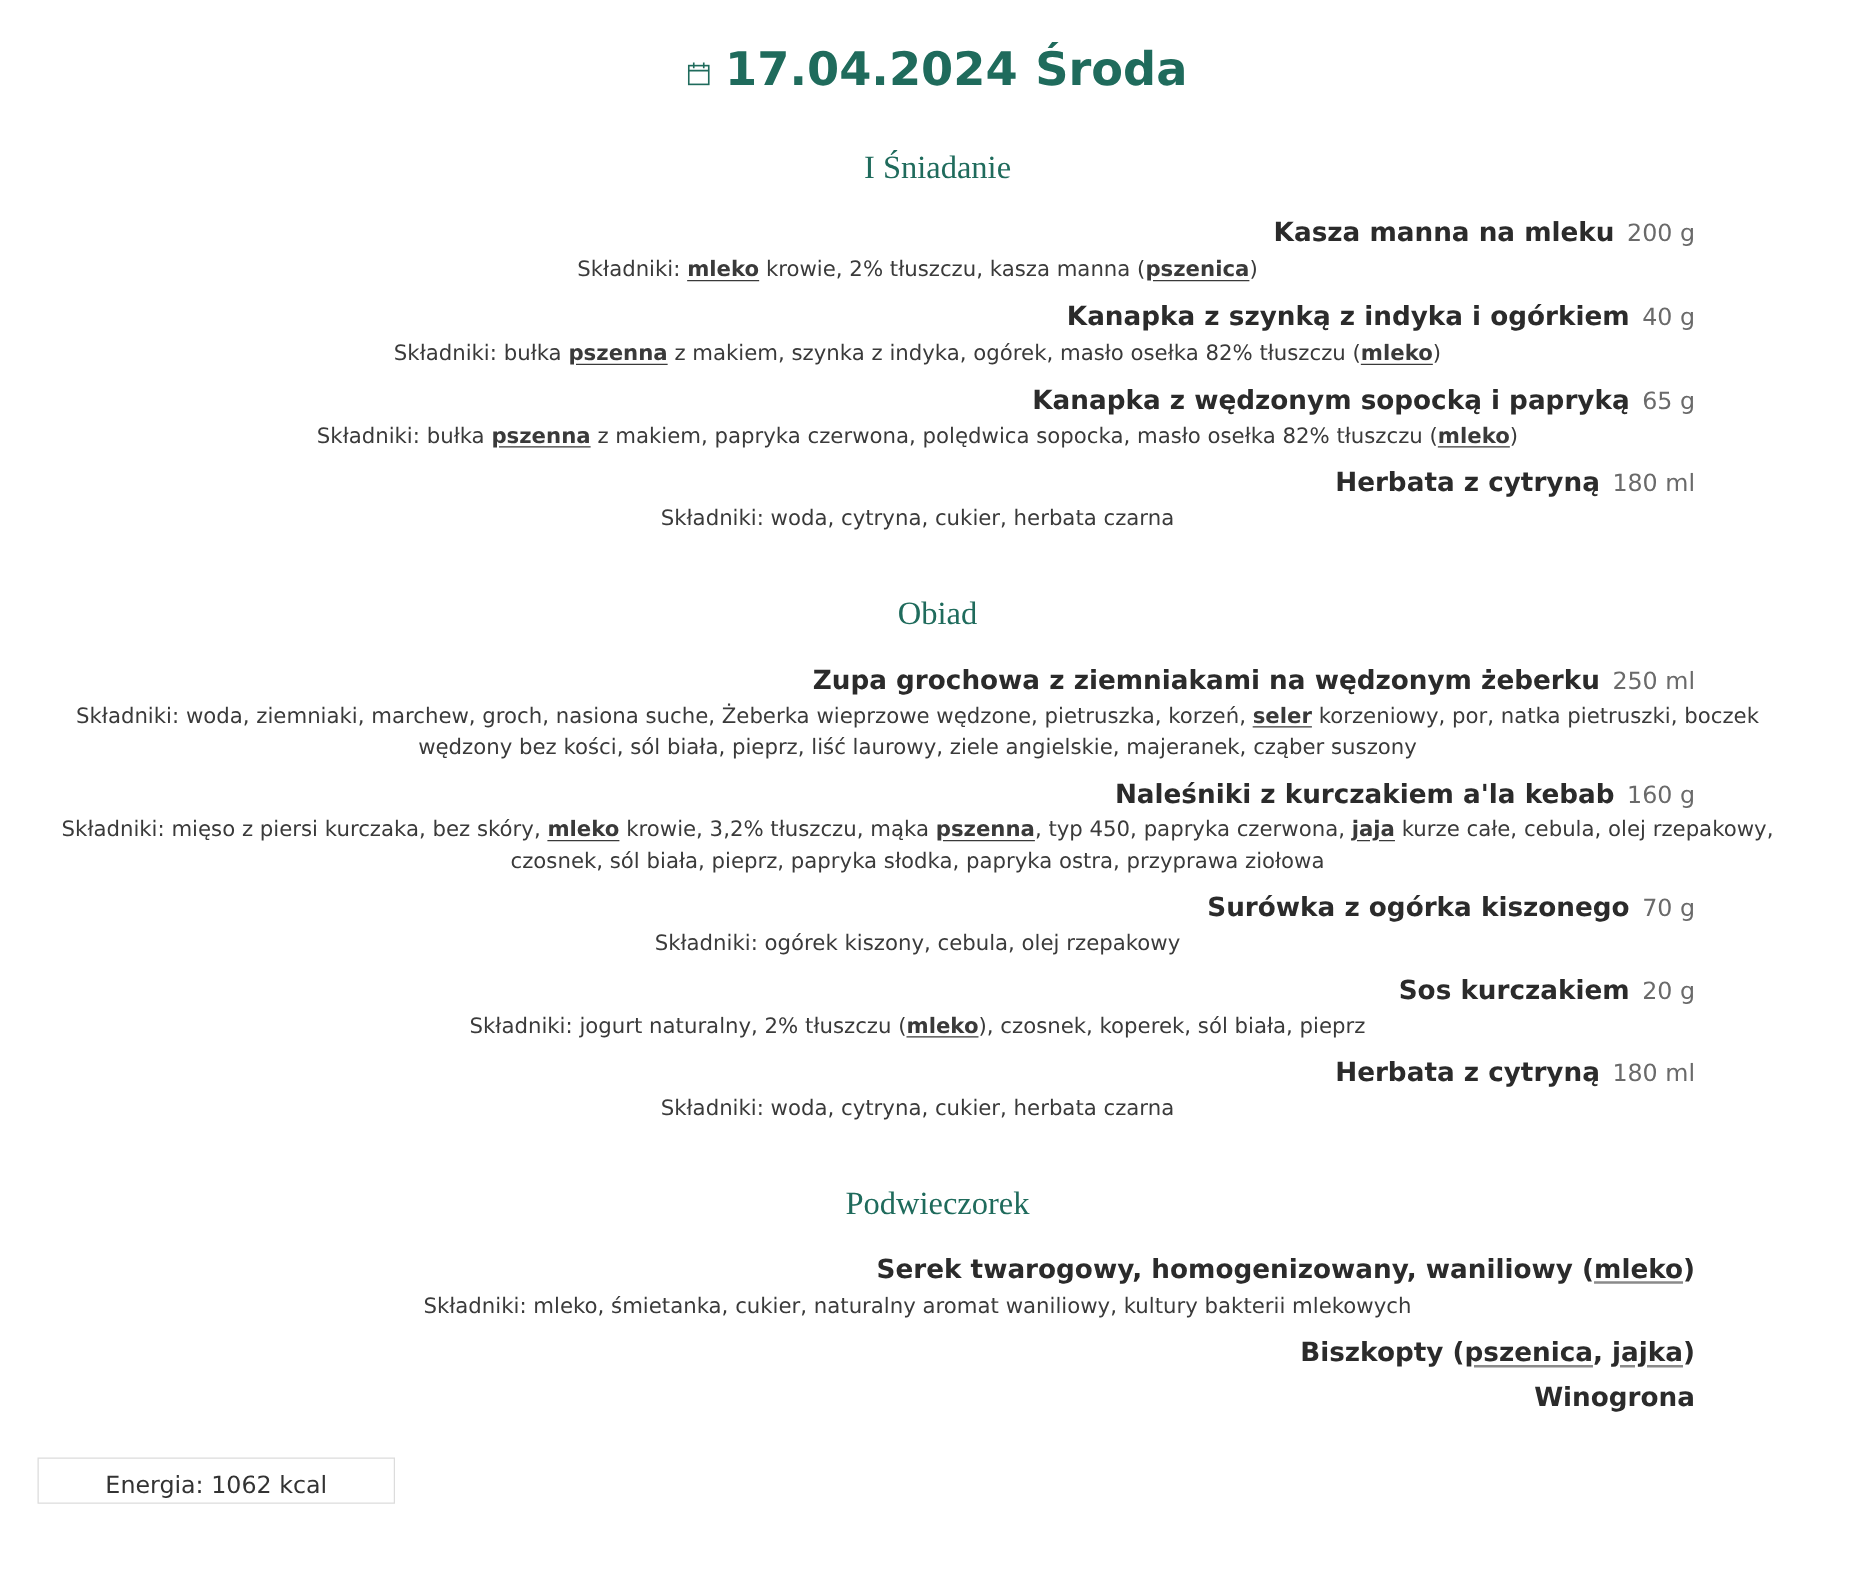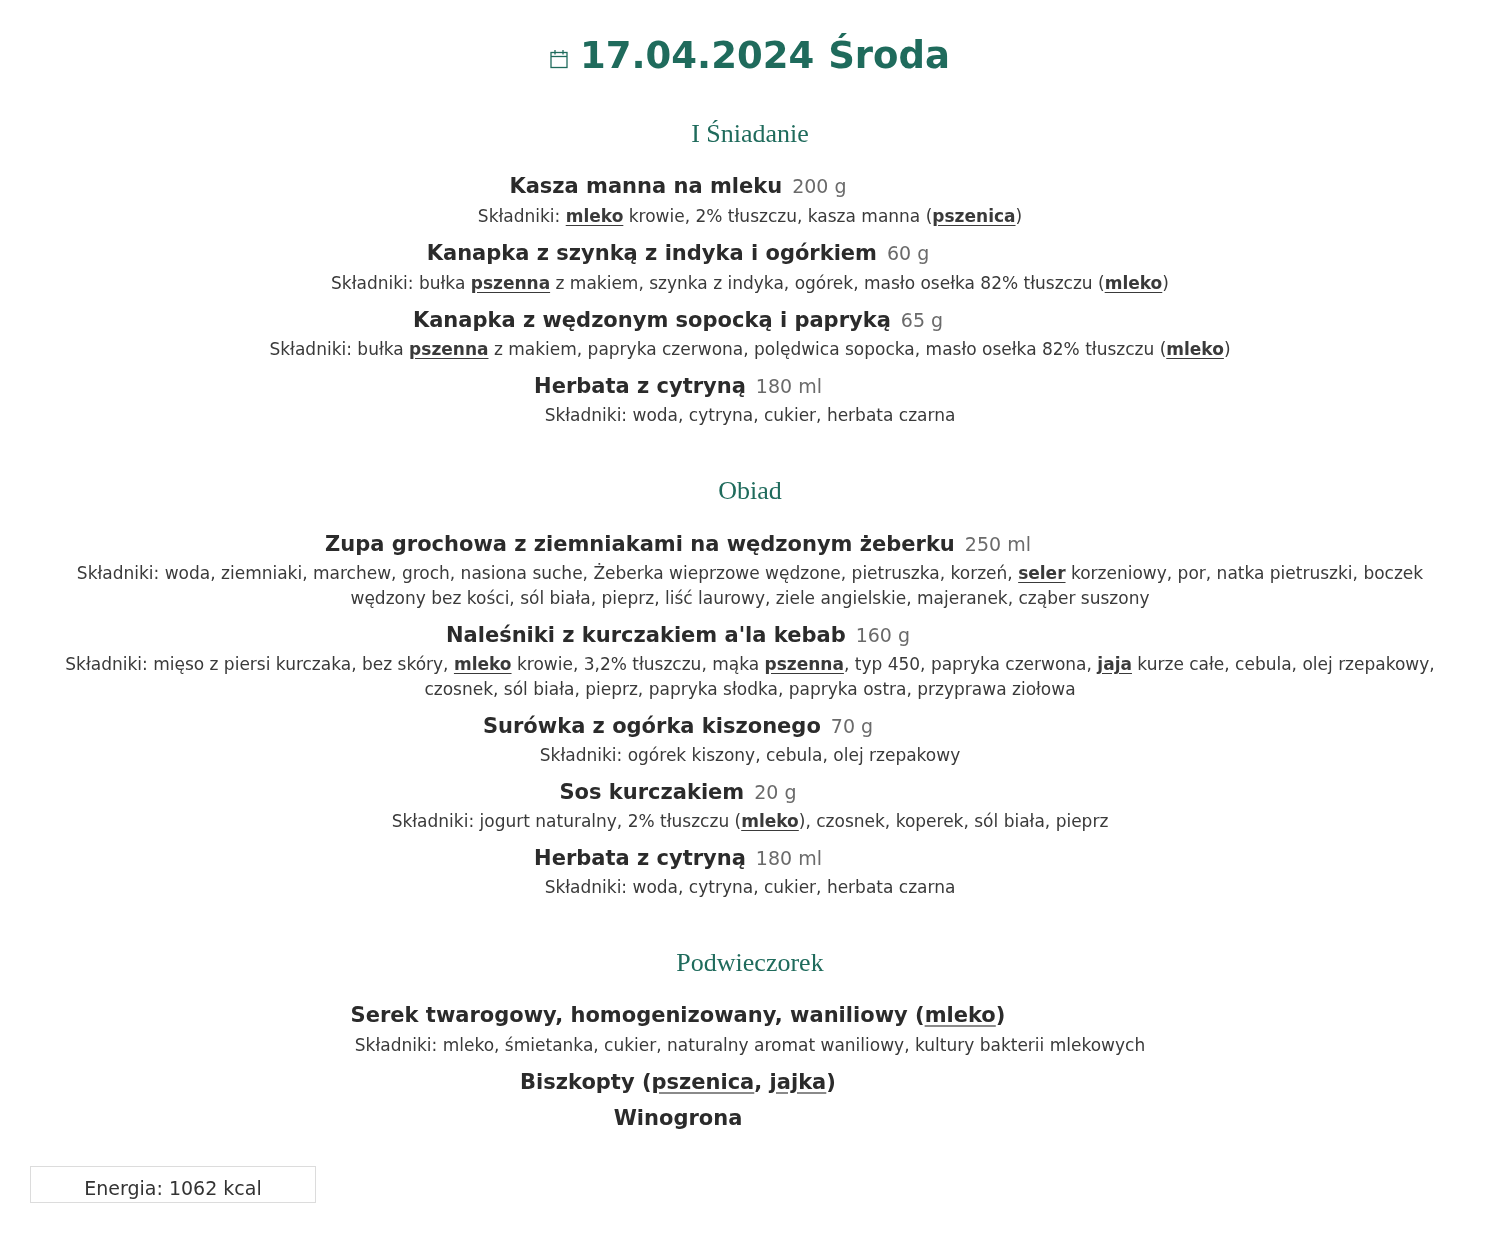--- a/index.html
+++ b/index.html
@@ -50,42 +50,42 @@
     color: #1f6b5c;
     font-weight: normal;
     line-height: 34px;
     font-family: Liberation Serif, serif;
   }
 
   .dish-name {
     position: absolute;
     left: 0;
     width: 1356px;
-    text-align: center;
+    text-align: right;
     font-size: 21px;
     font-weight: bold;
     color: #2b2b2b;
     line-height: 28px;
     white-space: nowrap;
   }
   .dish-name .portion {
     font-weight: normal;
     color: #6a6a6a;
     font-size: 19px;
     margin-left: 10px;
   }
   .dish-name .allergen {
     text-decoration: underline;
     text-underline-offset: 3px;
     text-decoration-color: #8a8a8a;
   }
 
   .ingredients {
     position: absolute;
-    left: 40px;
+    left: 24px;
     width: 1420px;
     text-align: center;
     font-size: 17px;
     color: #3a3a3a;
     line-height: 25px;
   }
   .ingredients .allergen {
     font-weight: bold;
     text-decoration: underline;
     text-underline-offset: 3px;
@@ -117,21 +117,21 @@
       <line x1="5" y1="1" x2="5" y2="5.5" stroke="#1f6b5c" stroke-width="1.3"></line>
       <line x1="13" y1="1" x2="13" y2="5.5" stroke="#1f6b5c" stroke-width="1.3"></line>
     </svg><span>17.04.2024</span><span class="weekday">Środa</span>
   </div>
 
   <div class="section-title" style="top:117px">I Śniadanie</div>
 
   <div class="dish-name" style="top:172px"><span>Kasza manna na mleku</span><span class="portion">200 g</span></div>
   <div class="ingredients" style="top:204px"><span>Składniki: </span><span class="allergen">mleko</span><span> krowie, 2% tłuszczu, kasza manna (</span><span class="allergen">pszenica</span><span>)</span></div>
 
-  <div class="dish-name" style="top:239px"><span>Kanapka z szynką z indyka i ogórkiem</span><span class="portion">60 g</span></div>
+  <div class="dish-name" style="top:239px"><span>Kanapka z szynką z indyka i ogórkiem</span><span class="portion">40 g</span></div>
   <div class="ingredients" style="top:271px"><span>Składniki: bułka </span><span class="allergen">pszenna</span><span> z makiem, szynka z indyka, ogórek, masło osełka 82% tłuszczu (</span><span class="allergen">mleko</span><span>)</span></div>
 
   <div class="dish-name" style="top:306px"><span>Kanapka z wędzonym sopocką i papryką</span><span class="portion">65 g</span></div>
   <div class="ingredients" style="top:337px"><span>Składniki: bułka </span><span class="allergen">pszenna</span><span> z makiem, papryka czerwona, polędwica sopocka, masło osełka 82% tłuszczu (</span><span class="allergen">mleko</span><span>)</span></div>
 
   <div class="dish-name" style="top:372px"><span>Herbata z cytryną</span><span class="portion">180 ml</span></div>
   <div class="ingredients" style="top:403px"><span>Składniki: woda, cytryna, cukier, herbata czarna</span></div>
 
   <div class="section-title" style="top:474px">Obiad</div>
 

